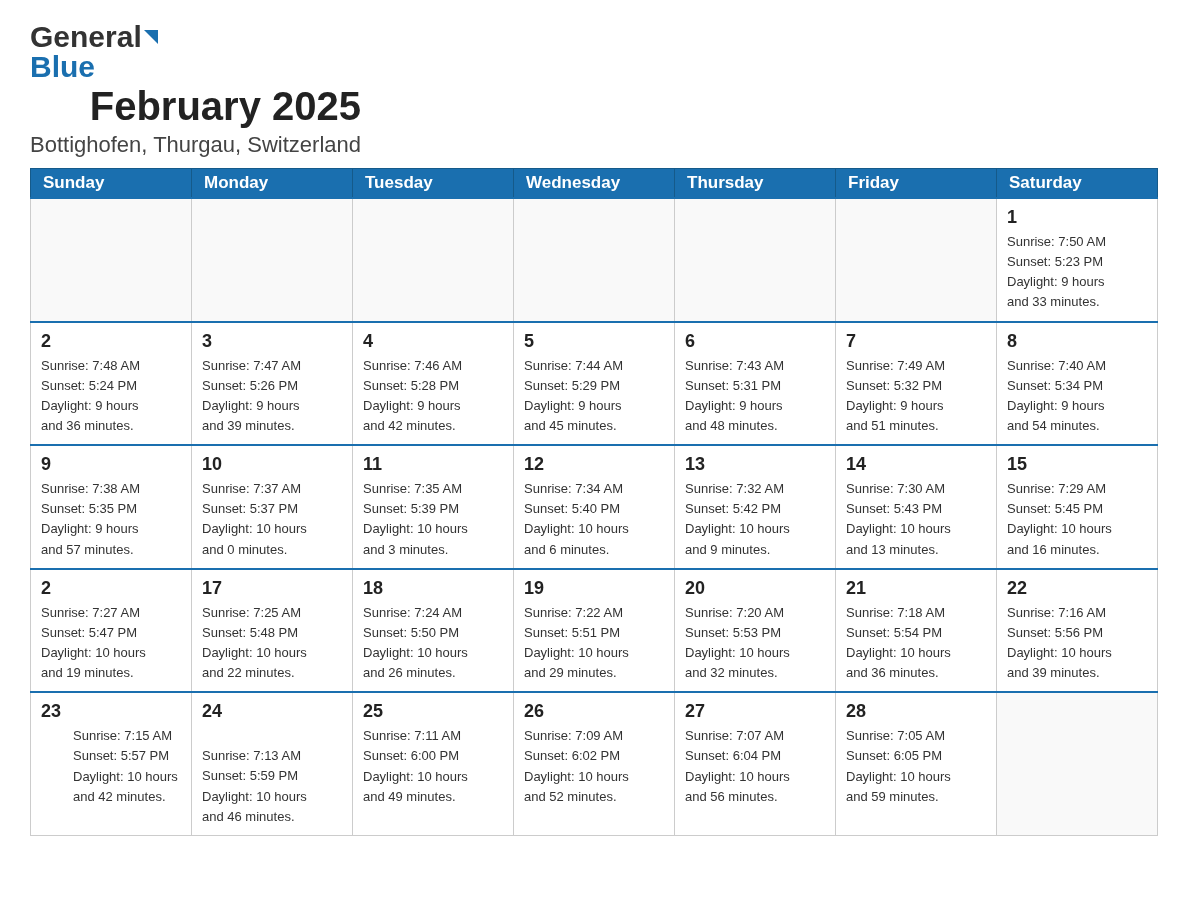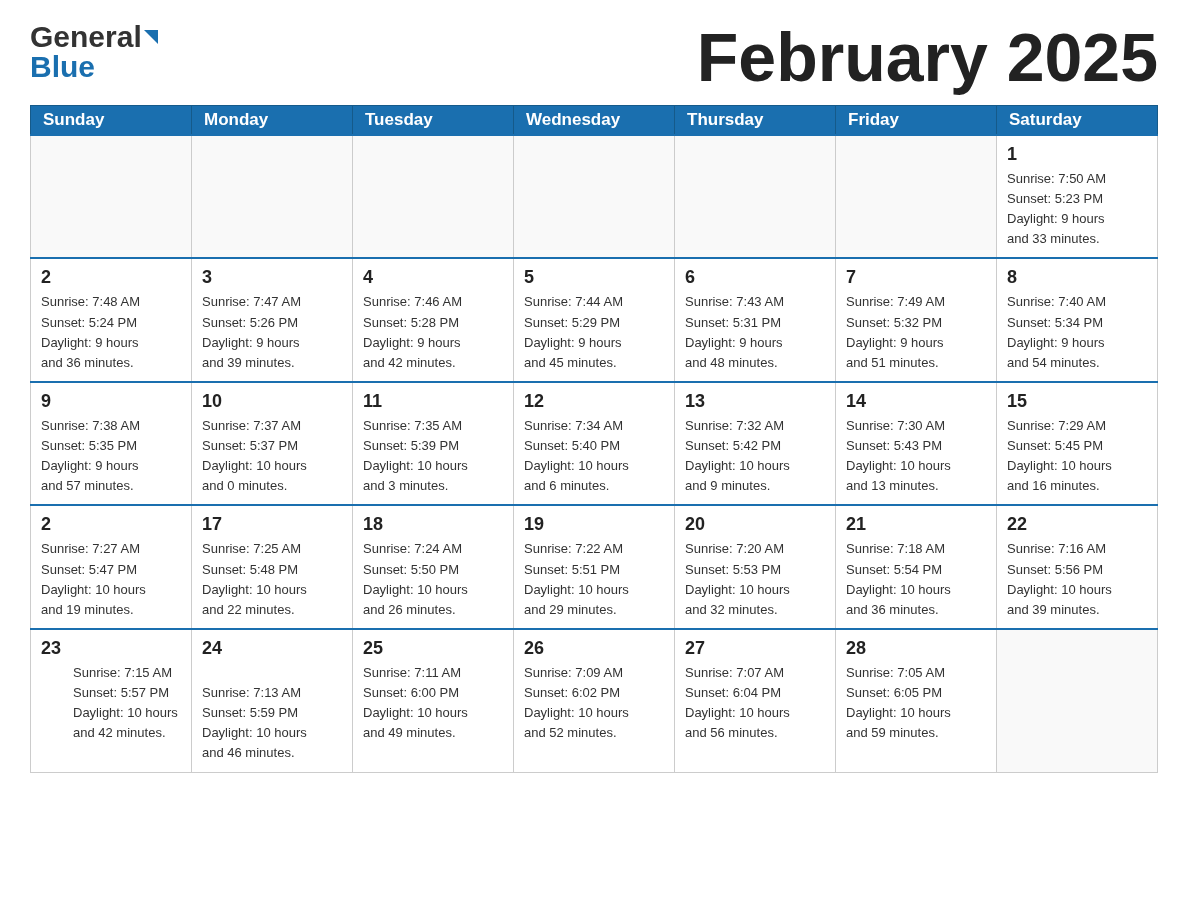--- a/index.html
+++ b/index.html
@@ -8,26 +8,27 @@
       background: #fff;
       width: 1188px;
       min-height: 918px;
       padding: 20px 30px;
     }
     .header {
       display: flex;
       justify-content: space-between;
       align-items: flex-start;
       margin-bottom: 6px;
+      flex-direction: column;
     }
     .title-section {
       text-align: right;
     }
     .title-section h1 {
-      font-size: 68px;
+      font-size: 40px;
       font-weight: 900;
       color: #222;
       line-height: 1.1;
     }
     .title-section h2 {
       font-size: 22px;
       font-weight: normal;
       color: #444;
       margin-top: 4px;
     }
@@ -101,20 +102,21 @@
     <div class="logo-line1">
       <span style="font-size:30px;font-weight:bold;color:#333;">General</span>
       <span class="triangle-right"></span>
     </div>
     <div class="logo-line2">
       <span style="font-size:30px;font-weight:bold;color:#1a6faf;">Blue</span>
     </div>
   </div>
   <div class="title-section">
     <h1>February 2025</h1>
+    <h2>Bottighofen, Thurgau, Switzerland</h2>
   </div>
 </div>
 
 <table class="calendar">
   <thead>
     <tr>
     <th>Sunday</th>
         <th>Monday</th>
         <th>Tuesday</th>
         <th>Wednesday</th>

